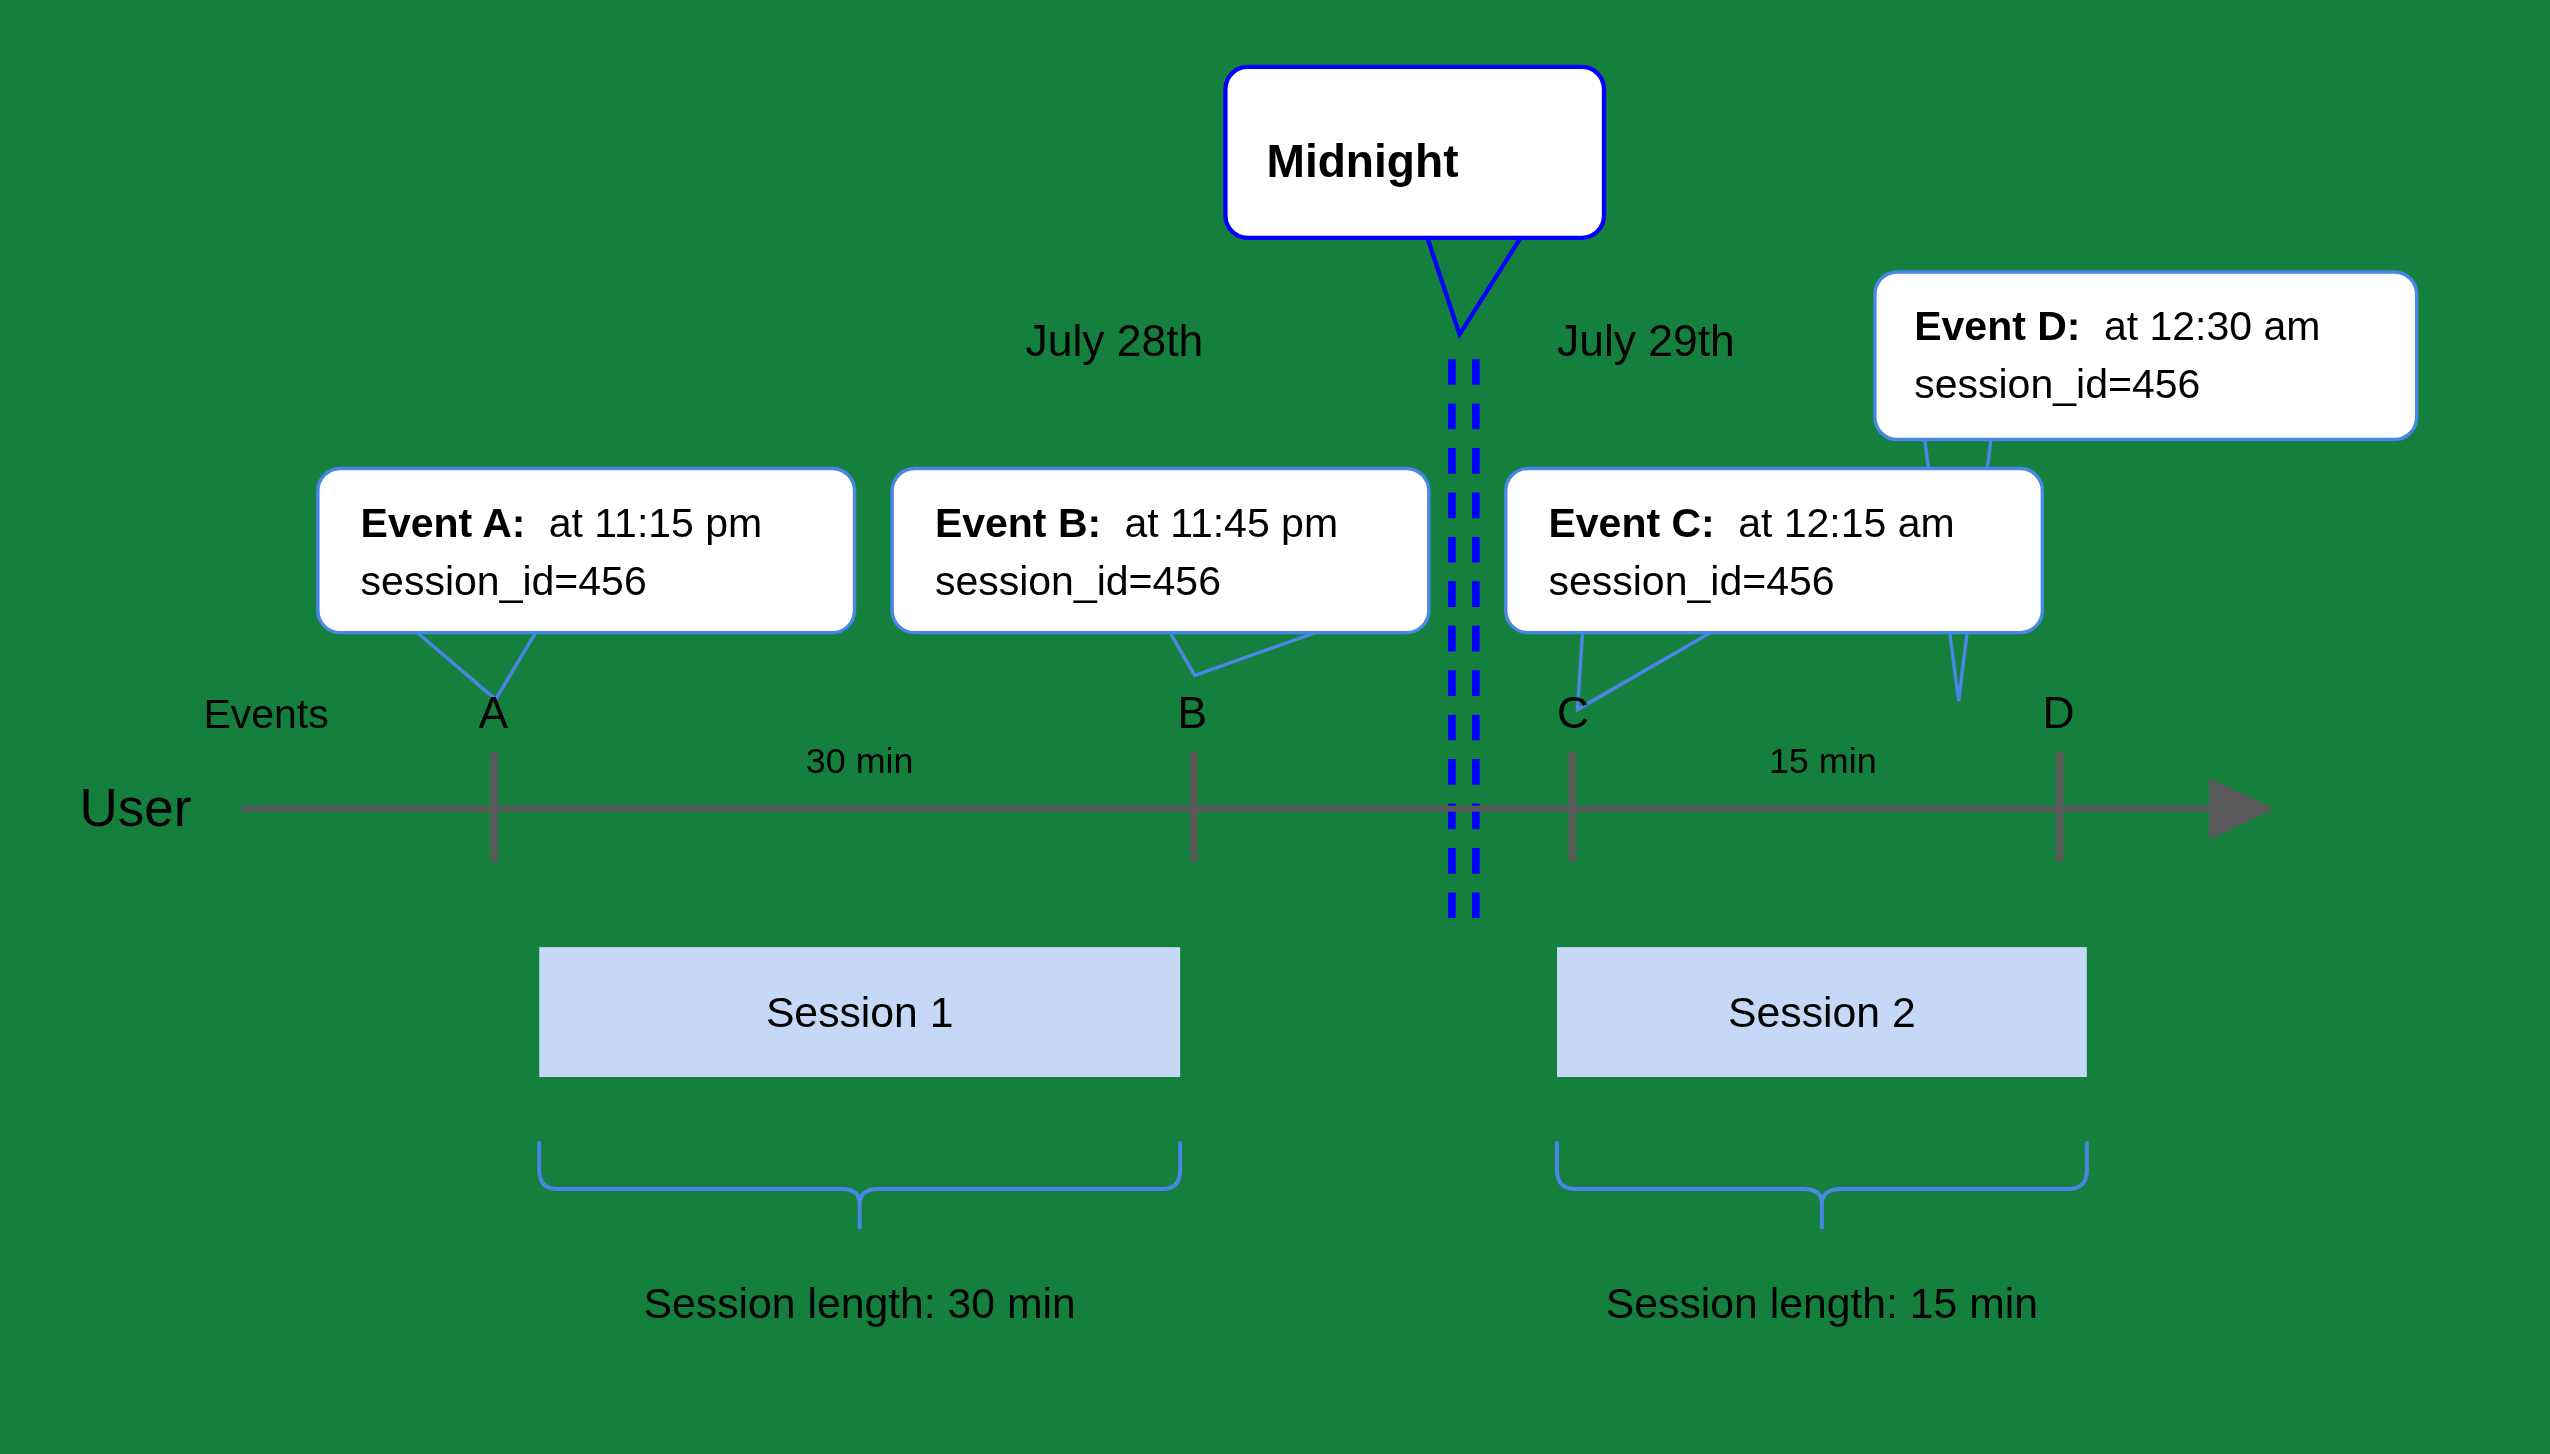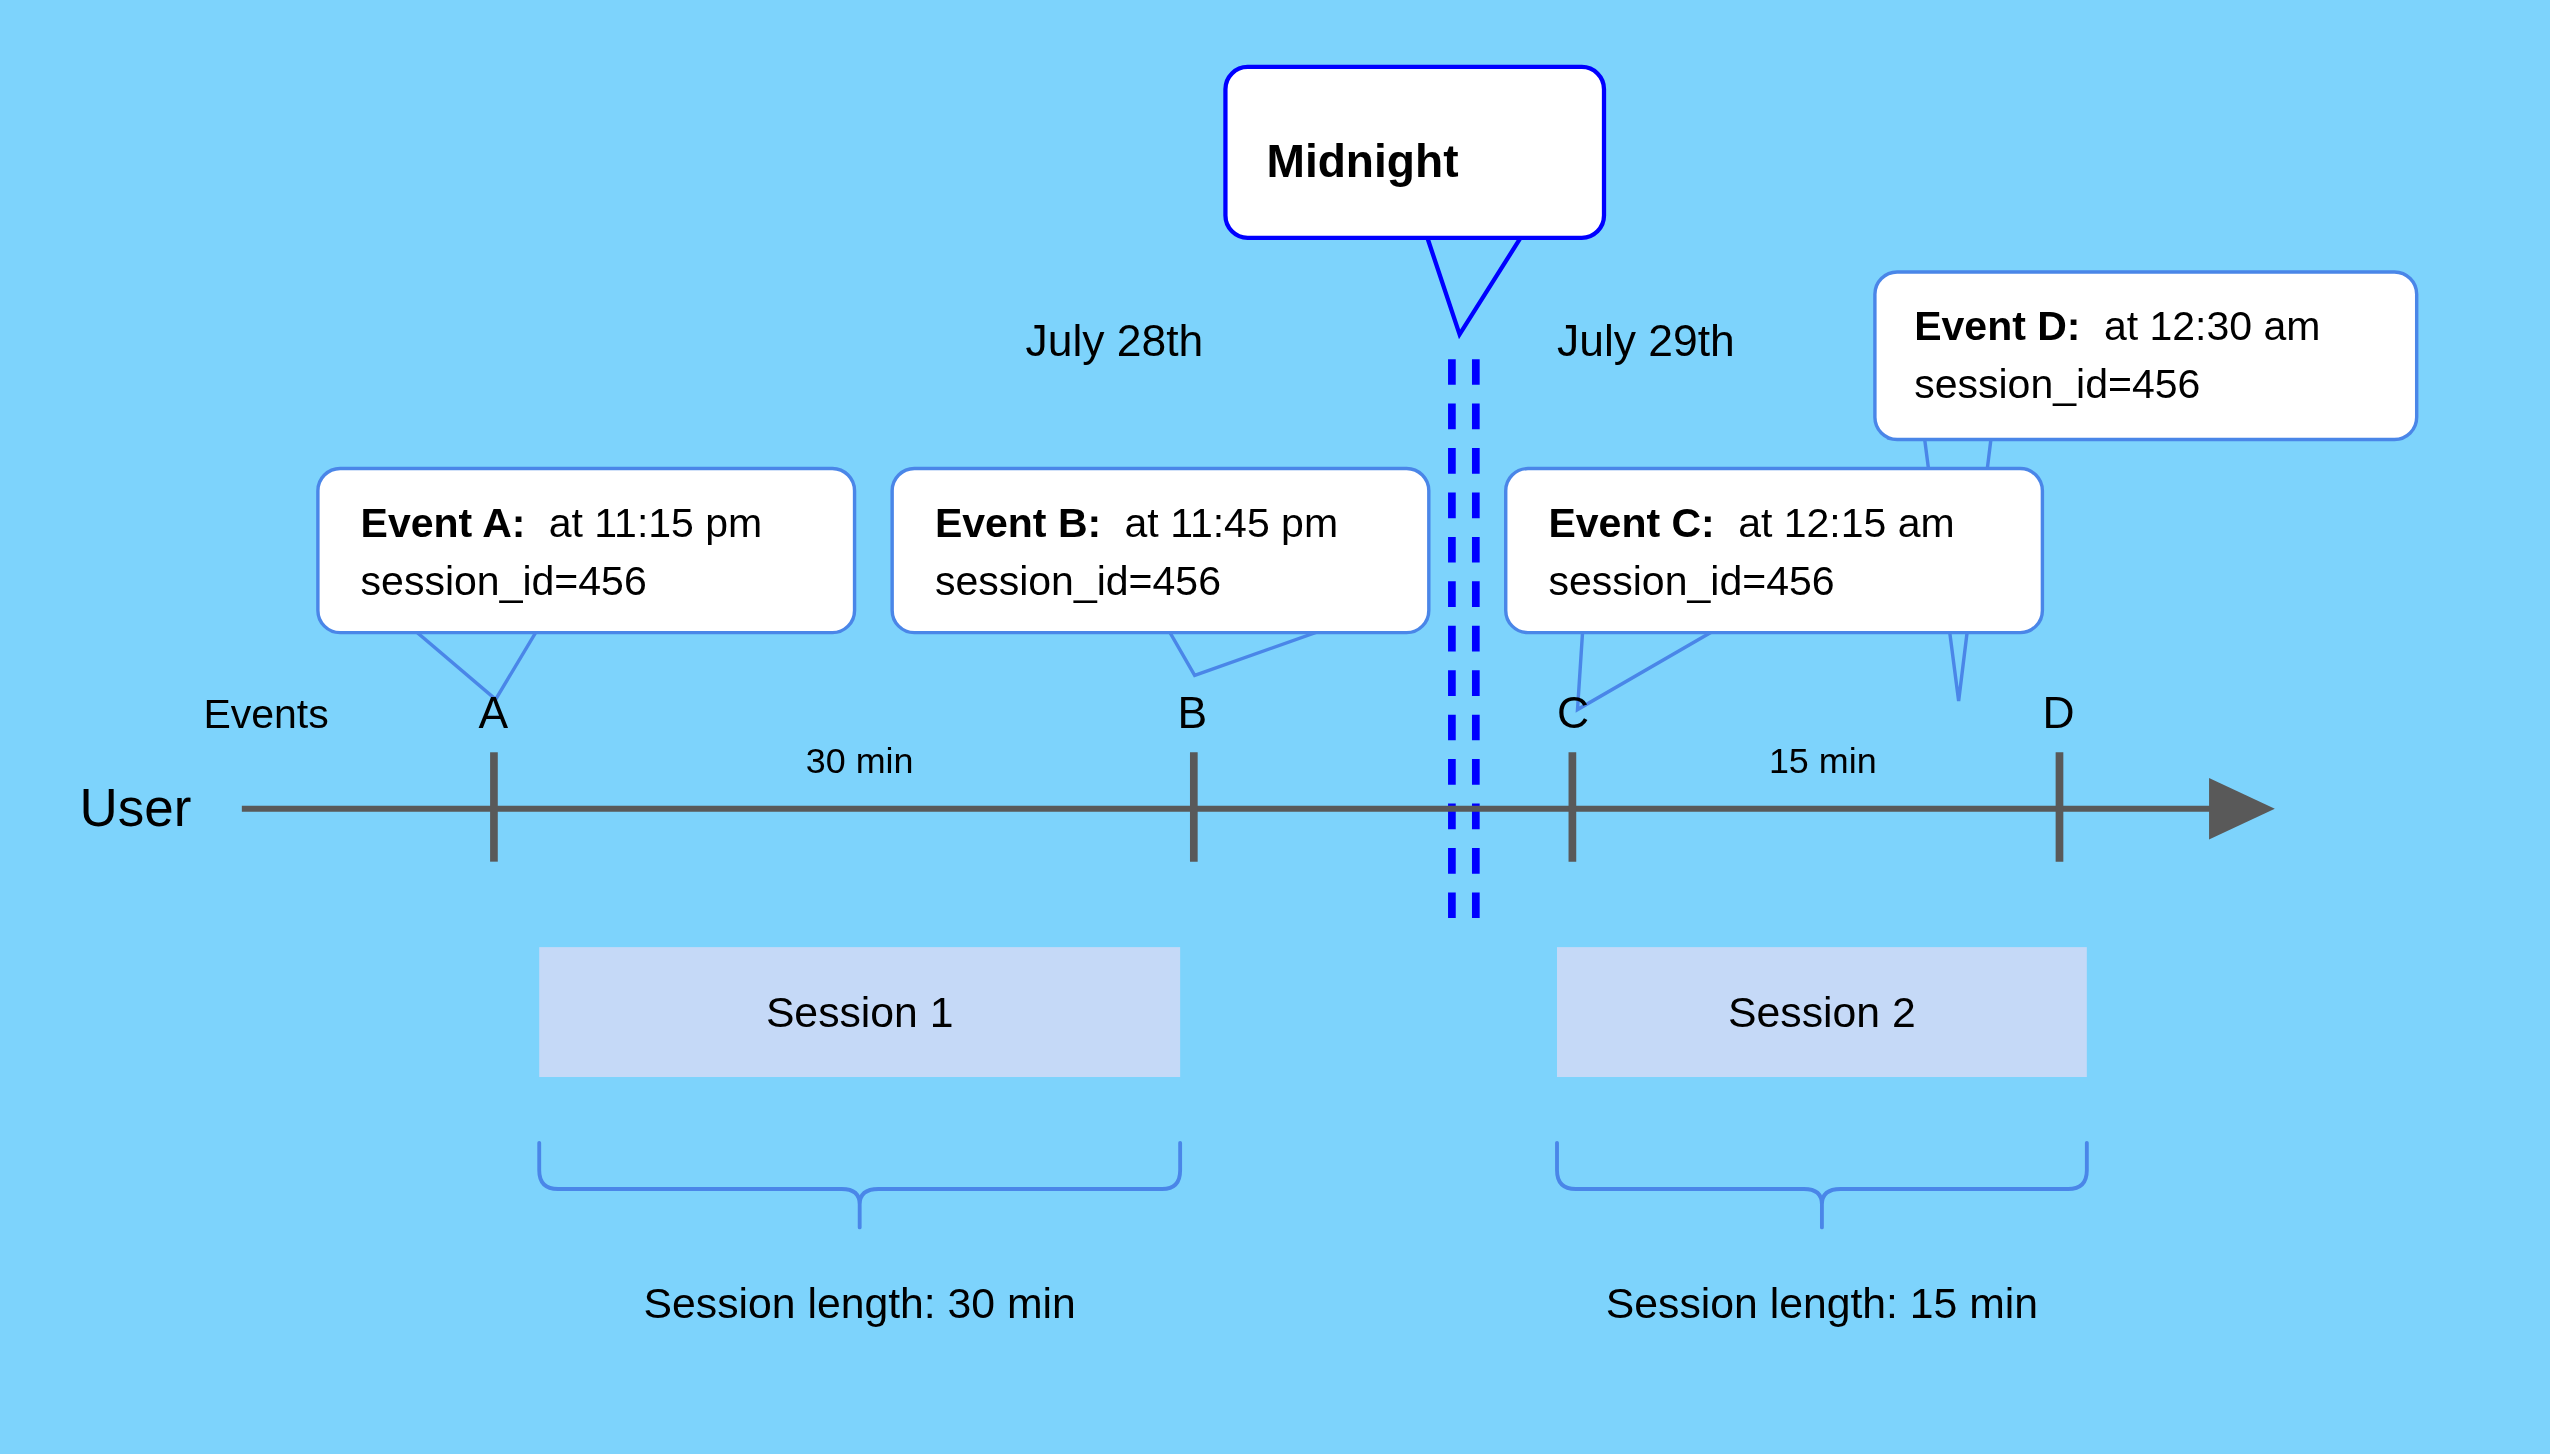--- a/index.html
+++ b/index.html
@@ -10,21 +10,21 @@
   body {
     width: 2550px;
     height: 1455px;
     overflow: hidden;
     font-family: "Liberation Sans", sans-serif;
   }
   #diagram-root {
     position: relative;
     width: 2550px;
     height: 1455px;
-    background: #7dd3fc;
+    background: #15803d;
   }
   svg#diagram-svg {
     position: absolute;
     top: 0;
     left: 0;
     width: 2550px;
     height: 1455px;
   }
   .txt {
     font-family: "Liberation Sans", sans-serif;

